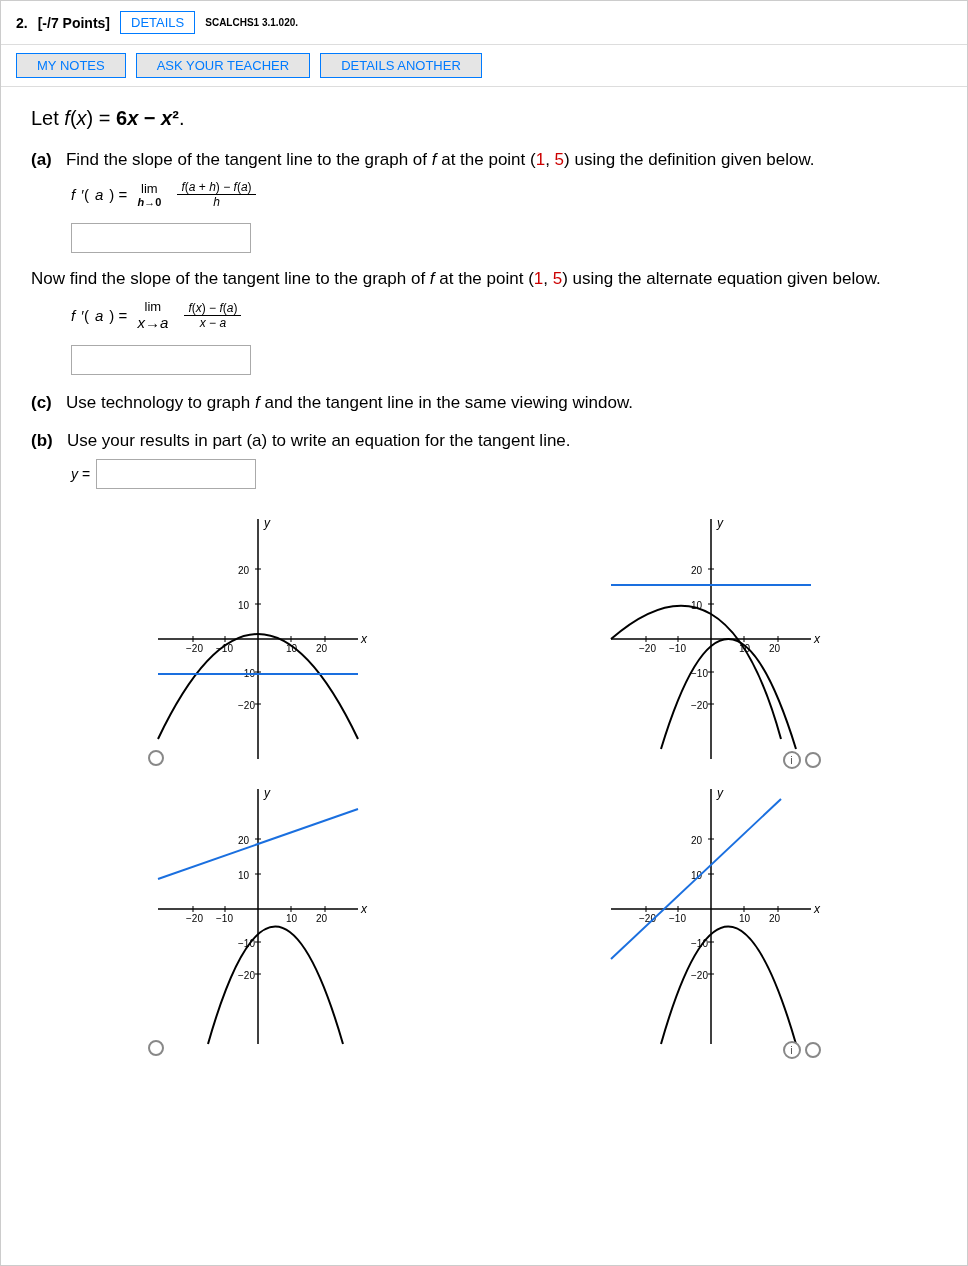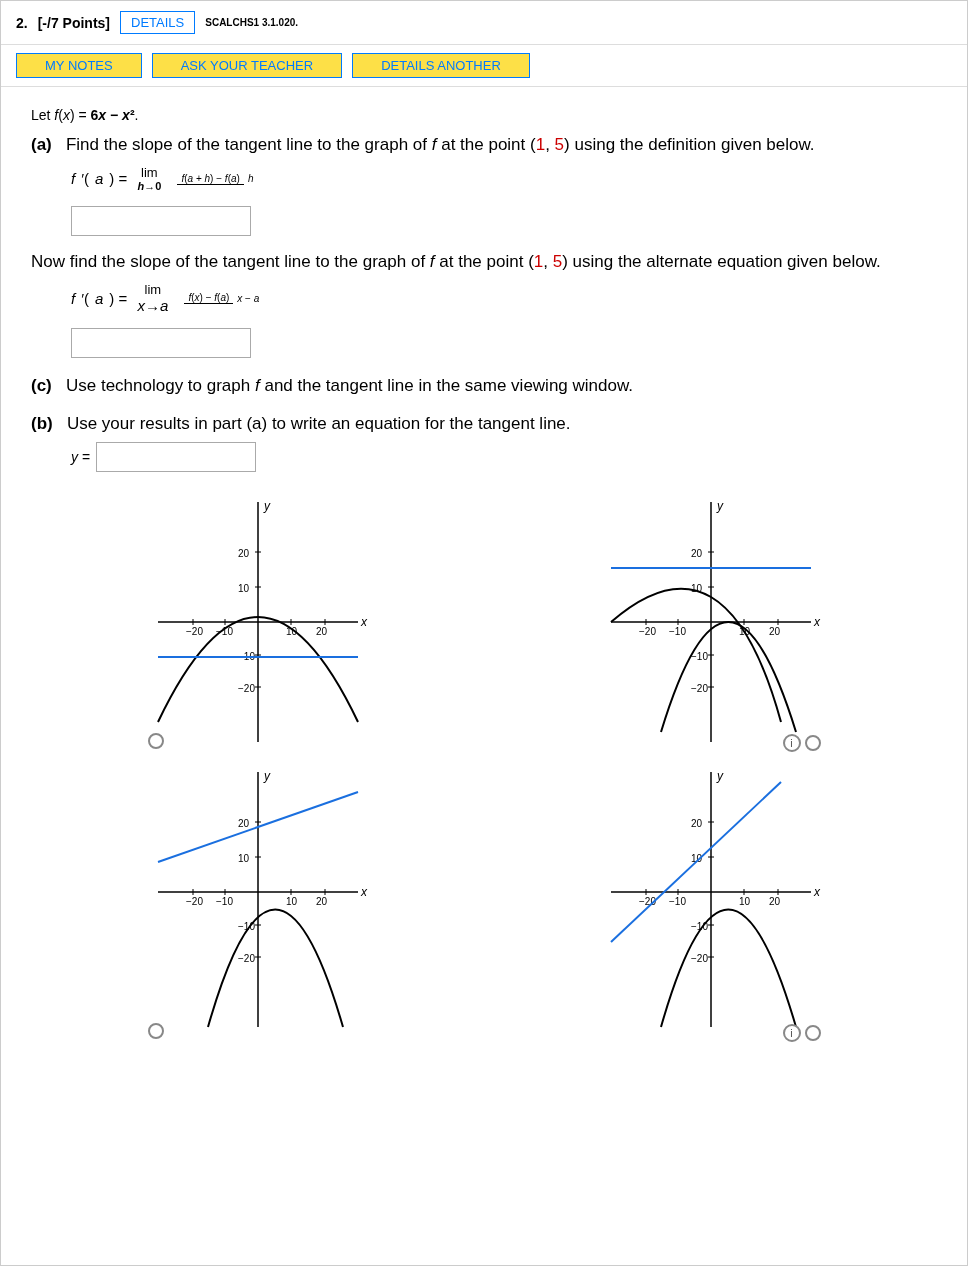--- a/index.html
+++ b/index.html
@@ -2,28 +2,28 @@
 <html><head>
   <meta charset="utf-8">
   <style>
     * { box-sizing: border-box; margin: 0; padding: 0; }
     body { font-family: Arial, sans-serif; font-size: 14px; background: #f0f0f0; display: flex; justify-content: center; }
     .page { background: white; width: 968px; min-height: 1266px; padding: 0; border: 1px solid #ccc; }
     .top-bar { padding: 10px 15px; border-bottom: 1px solid #ddd; display: flex; align-items: center; gap: 10px; flex-wrap: wrap; }
     .problem-label { font-size: 14px; font-weight: bold; }
     .details-btn { border: 1px solid #007bff; background: white; color: #007bff; padding: 3px 10px; font-size: 13px; cursor: pointer; }
     .problem-id { font-weight: bold; font-size: 10px; }
-    .outline-btn { border: 1px solid #007bff; background: #fde047; color: #007bff; padding: 4px 28px; font-size: 13px; cursor: pointer; }
+    .outline-btn { border: 1px solid #007bff; background: #e5e5e5; color: #007bff; padding: 4px 20px; font-size: 13px; cursor: pointer; }
     .content { padding: 20px 30px; }
-    .let-line { margin-bottom: 12px; font-size: 14px; }
+    .let-line { margin-bottom: 20px; font-size: 20px; }
     .part { margin-bottom: 18px; }
     .part-label { font-size: 17px; margin-bottom: 8px; }
     .formula-block { margin: 10px 0 10px 40px; font-size: 15px; }
     .formula-row { display: flex; align-items: center; gap: 6px; }
-    .frac { display: inline-flex; flex-direction: row; align-items: center; font-size: 10px; }
+    .frac { display: inline-flex; flex-direction: column; align-items: center; font-size: 12px; }
     .frac .numer { border-bottom: 1px solid black; padding: 0 4px; }
     .frac .denom { padding: 0 4px; }
     .answer-input { border: 1px solid #aaa; width: 180px; height: 30px; margin-top: 4px; padding: 3px 6px; font-size: 13px; }
     .y-eq { display: flex; align-items: center; gap: 6px; margin-top: 4px; }
     .y-label { font-size: 14px; }
     .graphs-section { margin-top: 20px; }
     .radio-circle { width: 16px; height: 16px; border-radius: 50%; border: 2px solid #888; background: white; display: inline-block; cursor: pointer; }
     .info-icon { width: 18px; height: 18px; border-radius: 50%; border: 2px solid #888; background: white; display: inline-flex; align-items: center; justify-content: center; font-size: 11px; color: #555; cursor: pointer; }
     svg { display: block; }
     .italic { font-style: italic; }

